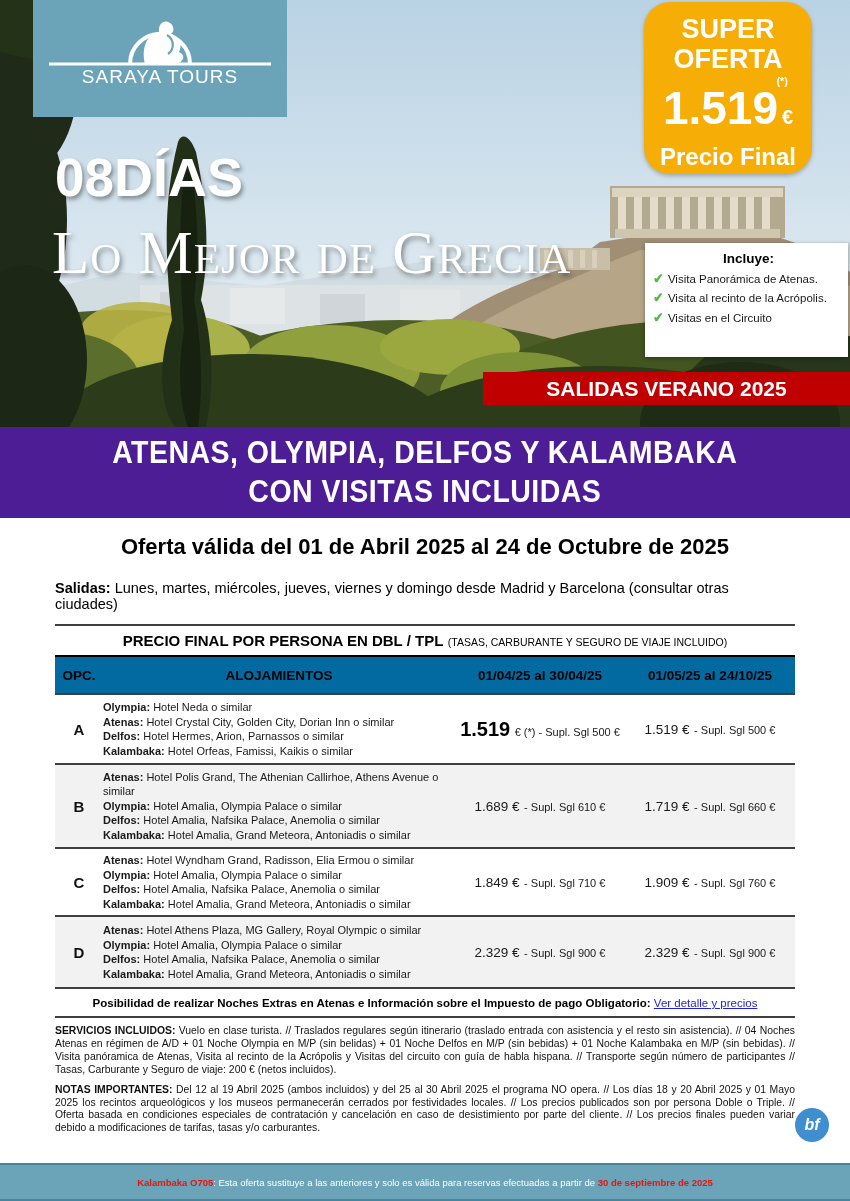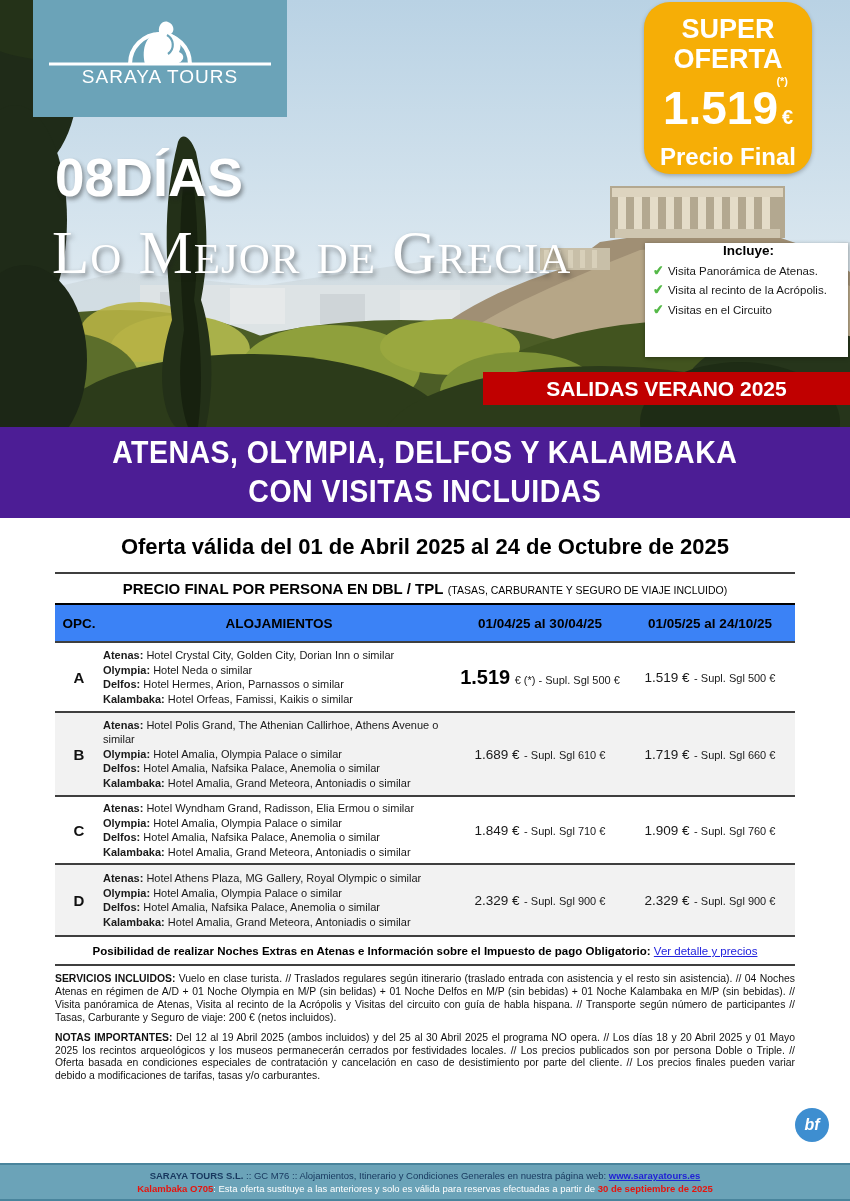--- a/index.html
+++ b/index.html
@@ -27,21 +27,21 @@
                border-radius:26px;color:#fff;text-align:center;font-weight:700;
                box-shadow:0 2px 4px rgba(0,0,0,.25);}
   .ob-line1{font-size:27px;line-height:30px;margin-top:12px;}
   .ob-line2{font-size:27px;line-height:30px;}
   .ob-ast{font-size:11px;text-align:right;padding-right:24px;height:12px;margin-top:1px;}
   .ob-price{font-size:46px;line-height:42px;white-space:nowrap;}
   .ob-cur{font-size:20px;margin-left:4px;}
   .ob-label{font-size:24px;margin-top:5px;}
 
   .includes-box{position:absolute;left:645px;top:243px;width:203px;height:114px;background:#fff;
-                box-sizing:border-box;padding:0 4px 0 8px;box-shadow:0 1px 4px rgba(0,0,0,.35);}
+                box-sizing:border-box;padding:8px 4px 0 8px;box-shadow:0 1px 4px rgba(0,0,0,.35);}
   .inc-title{font-weight:700;font-size:13.5px;text-align:center;margin-bottom:4px;color:#000;}
   .inc-item{font-size:11.5px;color:#1a1a1a;margin:4.5px 0;display:flex;gap:4px;align-items:baseline;white-space:nowrap;}
   .check{color:#55b948;font-weight:700;font-size:13px;transform:rotate(-6deg);}
 
   .red-banner{position:absolute;left:483px;top:372px;width:367px;height:33px;background:#c00000;
               color:#fff;font-weight:700;font-size:21px;display:flex;align-items:center;justify-content:center;}
 
   
   .yellow-banner{position:absolute;left:0;top:427px;width:850px;height:91px;background:#4c1d95;
                  display:flex;flex-direction:column;align-items:center;justify-content:center;gap:3px;}
@@ -51,21 +51,21 @@
   .content{position:absolute;left:55px;top:518px;width:740px;}
   .offer-title{text-align:center;font-weight:700;font-size:22px;margin-top:16px;color:#000;}
   .offer-sub{text-align:center;font-size:13px;margin-top:2px;color:#000;}
   .salidas{font-size:14.5px;margin-top:20px;color:#000;}
   .salidas b{font-weight:700;}
 
   .price-table{margin-top:12px;border-top:2px solid #3f3f3f;border-bottom:2px solid #3f3f3f;}
   .t-caption{text-align:center;padding:6px 0 5px;color:#000;}
   .tc-bold{font-weight:700;font-size:15px;}
   .tc-small{font-size:10.5px;}
-  .t-head{display:flex;align-items:center;height:36px;background:#3b82f6;font-weight:700;font-size:13.5px;
+  .t-head{display:flex;align-items:center;height:36px;background:#0369a1;font-weight:700;font-size:13.5px;
           border-top:2px solid #000;border-bottom:2px solid #3f3f3f;color:#000;}
   .c-opc{width:48px;flex-shrink:0;text-align:center;}
   .c-hotels{width:352px;flex-shrink:0;}
   .t-head .c-hotels{text-align:center;}
   .c-p{flex:1;text-align:center;}
   .t-row{display:flex;align-items:center;}
   .t-row + .t-row{border-top:2px solid #3f3f3f;}
   .row-a{height:68px;} .row-b{height:82px;background:#f2f2f2;}
   .row-c{height:66px;} .row-d{height:70px;background:#f2f2f2;}
   .t-row .c-opc{font-weight:700;font-size:15px;}
@@ -206,38 +206,39 @@
     <div class="red-banner">SALIDAS VERANO 2025</div>
   </div>
 
   <div class="yellow-banner">
     <div class="yb-line">ATENAS, OLYMPIA, DELFOS Y KALAMBAKA</div>
     <div class="yb-line">CON VISITAS INCLUIDAS</div>
   </div>
 
   <div class="content">
     <div class="offer-title">Oferta válida del 01 de Abril 2025 al 24 de Octubre de 2025</div>
+    <div class="salidas"><b>Salidas:</b><span> Lunes, martes, miércoles, jueves, viernes y domingo desde Madrid y Barcelona (consultar otras ciudades)</span></div>
 
     <div class="price-table">
       <div class="t-caption">
         <span class="tc-bold">PRECIO FINAL POR PERSONA EN DBL / TPL</span>
         <span class="tc-small">(TASAS, CARBURANTE Y SEGURO DE VIAJE INCLUIDO)</span>
       </div>
       <div class="t-head">
         <div class="c-opc">OPC.</div>
         <div class="c-hotels">ALOJAMIENTOS</div>
         <div class="c-p">01/04/25 al 30/04/25</div>
         <div class="c-p">01/05/25 al 24/10/25</div>
       </div>
 
       <div class="t-row row-a">
         <div class="c-opc">A</div>
         <div class="c-hotels">
+          <div class="hl"><b>Olympia:</b><span> Hotel Neda o similar</span></div>
           <div class="hl"><b>Atenas:</b><span> Hotel Crystal City, Golden City, Dorian Inn o similar</span></div>
-          <div class="hl"><b>Olympia:</b><span> Hotel Neda o similar</span></div>
           <div class="hl"><b>Delfos:</b><span> Hotel Hermes, Arion, Parnassos o similar</span></div>
           <div class="hl"><b>Kalambaka:</b><span> Hotel Orfeas, Famissi, Kaikis o similar</span></div>
         </div>
         <div class="c-p c-p1"><span class="pb">1.519</span> <span class="pr">€ (*) - Supl. Sgl 500 €</span></div>
         <div class="c-p c-p2"><span class="pb">1.519 €</span> <span class="pr">- Supl. Sgl 500 €</span></div>
       </div>
 
       <div class="t-row row-b">
         <div class="c-opc">B</div>
         <div class="c-hotels">
@@ -277,17 +278,16 @@
 
     <div class="extras-line"><span>Posibilidad de realizar Noches Extras en Atenas e Información sobre el Impuesto de pago Obligatorio</span><span>: </span><span class="link">Ver detalle y precios</span></div>
 
     <p class="legal"><b>SERVICIOS INCLUIDOS:</b><span> Vuelo en clase turista. // Traslados regulares según itinerario (traslado entrada con asistencia y el resto sin asistencia). // 04 Noches Atenas en régimen de A/D + 01 Noche Olympia en M/P (sin belidas) + 01 Noche Delfos en M/P (sin bebidas) + 01 Noche Kalambaka en M/P (sin bebidas). // Visita panóramica de Atenas, Visita al recinto de la Acrópolis y Visitas del circuito con guía de habla hispana. // Transporte según número de participantes // Tasas, Carburante y Seguro de viaje: 200 € (netos incluidos).</span></p>
     <p class="legal"><b>NOTAS IMPORTANTES:</b><span> Del 12 al 19 Abril 2025 (ambos incluidos) y del 25 al 30 Abril 2025 el programa NO opera. // Los días 18 y 20 Abril 2025 y 01 Mayo 2025 los recintos arqueológicos y los museos permanecerán cerrados por festividades locales. // Los precios publicados son por persona Doble o Triple. // Oferta basada en condiciones especiales de contratación y cancelación en caso de desistimiento por parte del cliente. // Los precios finales pueden variar debido a modificaciones de tarifas, tasas y/o carburantes.</span></p>
   </div>
 
   <div class="bf-badge">bf</div>
 
   <div class="footer">
-    <div class="f1"><b>SARAYA TOURS S.L.</b><span> :: GC M76 ::  Alojamientos, Itinerario y Condiciones Generales en nuestra página web:  </span><span class="f-link">www.sarayatours.es</span></div>
     <div class="f2"><span class="f-red">Kalambaka O705</span><span>: </span><span>Esta oferta sustituye a las anteriores y solo es válida para reservas efectuadas a partir de </span><span class="f-red">30 de septiembre de 2025</span></div>
   </div>
 
 </div>
 
 </body></html>

